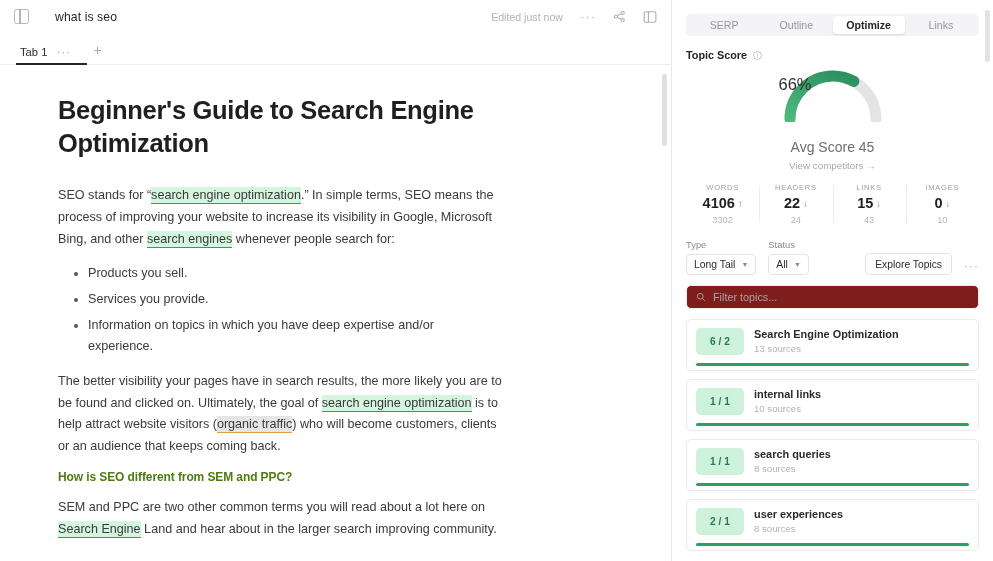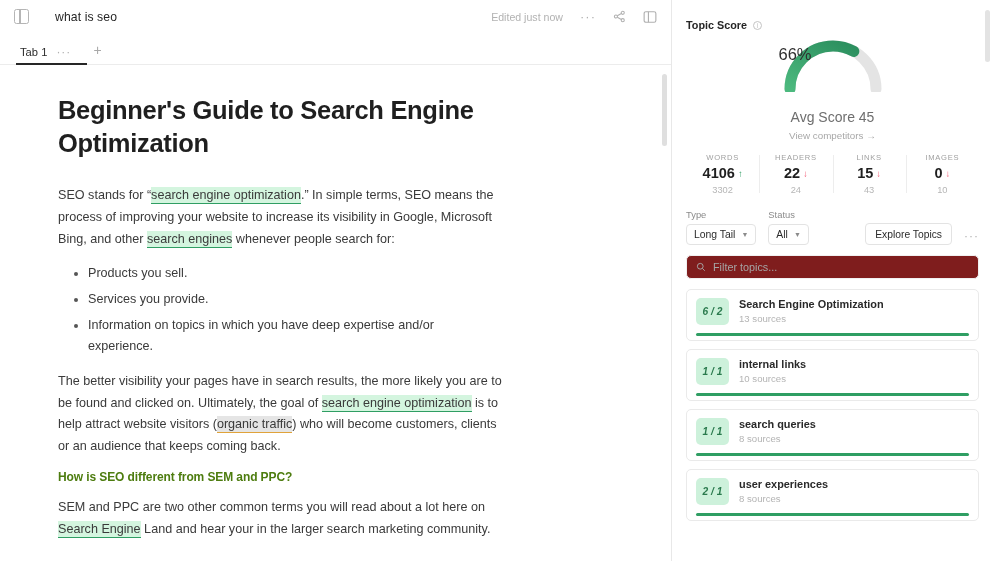--- a/index.html
+++ b/index.html
@@ -83,21 +83,21 @@
   .filters .spacer { flex:1; }
   .explore-btn { height:22px; border:1px solid #e3e3e3; border-radius:4px; display:flex; align-items:center; padding:0 9px; font-size:10.3px; color:#2b2b2b; }
   .more-dots { font-size:12px; color:#b0b0b0; line-height:8px; letter-spacing:1px; padding-bottom:5px; }
 
   .filter-input { margin-top:10px; height:24px; background:#7f1d1d; border:1px solid #f0f0f1; border-radius:5px; display:flex; align-items:center; gap:7px; padding: 0 9px; }
   .filter-ph { font-size:10.8px; color:#a6a6a6; }
 
   .cards { margin-top: 10px; display:flex; flex-direction:column; gap:8px; }
   .card { border:1px solid #eaeaea; border-radius:5px; padding: 8px 9px 0 9px; display:flex; flex-direction:column; }
   .card-row { display:flex; align-items:flex-start; gap:10px; }
-  .badge { width:33px; height:27px; border-radius:5px; display:flex; align-items:center; justify-content:center; font-size:10.2px; font-weight:700; flex:0 0 auto;font-style:italic; }
+  .badge { width:48px; height:27px; border-radius:5px; display:flex; align-items:center; justify-content:center; font-size:10.2px; font-weight:700; flex:0 0 auto; }
   .badge.green { background:#cdf1db; color:#2a7a4d; }
   .card-title { font-size:10.9px; font-weight:700; color:#2a2a2a; }
   .card-sub { margin-top:3px; font-size:9.6px; color:#b4b4b4; }
   .card-bar { margin-top:8px; height:3px; border-radius:2px; background:#2f9e63; margin-bottom:4px; }
   .side-scrollbar { position:absolute; right:3px; top:10px; width:5px; height:52px; background:#e3e3e3; border-radius:3px; }
 </style>
 </head>
 <body>
 
 <div class="app">
@@ -151,32 +151,38 @@
           <li>Information on topics in which you have deep expertise and/or experience.</li>
         </ul>
 
         <p class="doc-p">
           <span>The better visibility your pages have in search results, the more likely you are to be found and clicked on. Ultimately, the goal of </span><span class="hl-green">search engine optimization</span><span> is to help attract website visitors (</span><span class="hl-amber">organic traffic</span><span>) who will become customers, clients or an audience that keeps coming back.</span>
         </p>
 
         <h2 class="doc-h2">How is SEO different from SEM and PPC?</h2>
 
         <p class="doc-p">
-          <span>SEM and PPC are two other common terms you will read about a lot here on </span><span class="hl-green">Search Engine</span><span> Land and hear your in the larger search marketing community.</span>
+          <span>SEM and PPC are two other common terms you will read about a lot here on </span><span class="hl-green">Search Engine</span><span> Land and hear about in the larger search improving community.</span>
         </p>
 
       </div>
       <div class="doc-scrollbar"></div>
     </div>
   </section>
 
   <aside class="side">
     <div class="side-inner">
 
 
+      <div class="tabs">
+        <div class="seg">SERP</div>
+        <div class="seg">Outline</div>
+        <div class="seg active">Optimize</div>
+        <div class="seg">Links</div>
+      </div>
 
       <div class="section-title">
         <span class="t">Topic Score</span>
         <span class="info-icon">i</span>
       </div>
 
       <div class="gauge-wrap">
         <div class="gauge">
           <svg width="108" height="57" viewBox="0 0 108 57">
             <defs>

